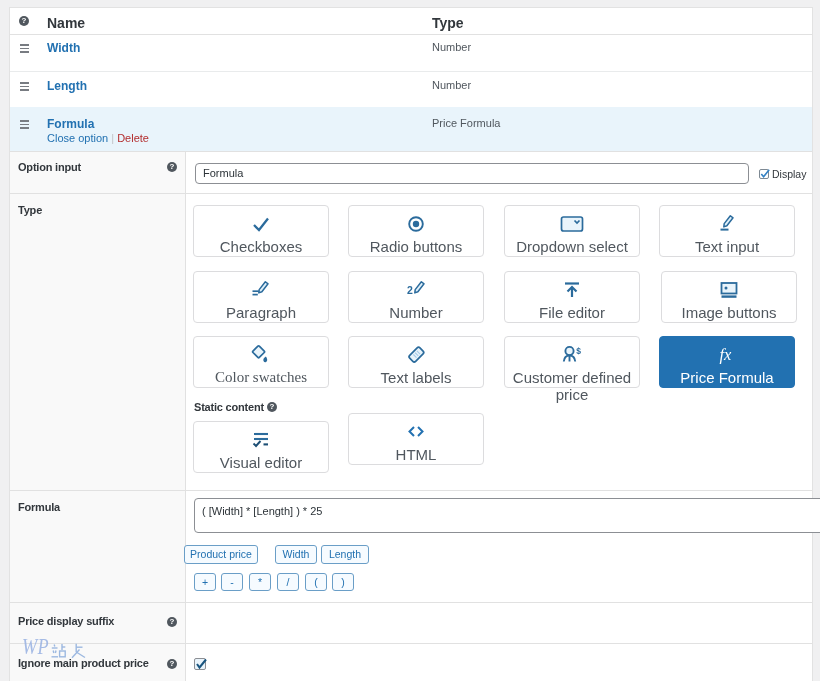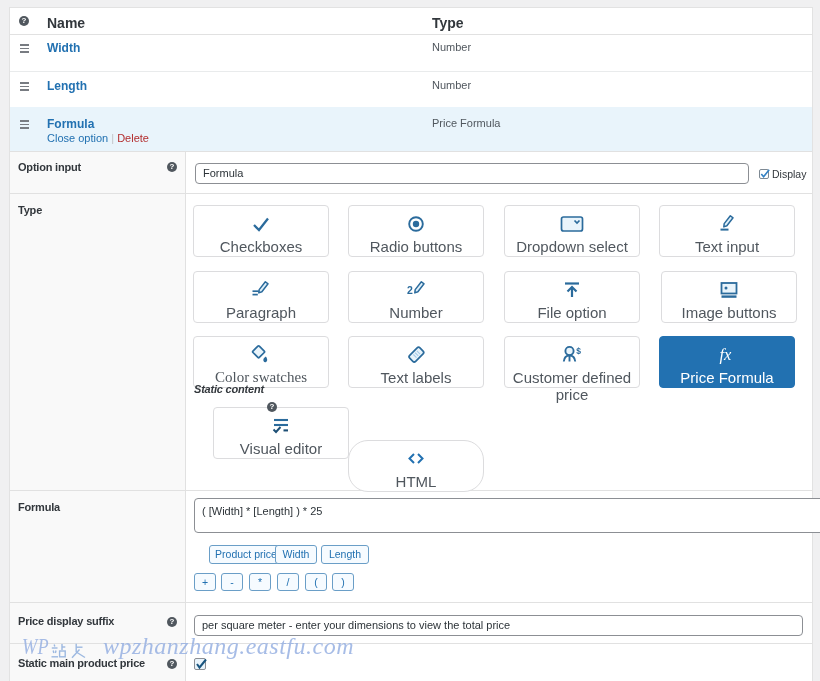--- a/index.html
+++ b/index.html
@@ -68,21 +68,21 @@
   <div class="abs secline" style="top:482px;"></div>
   <div class="abs secline" style="top:594px;"></div>
   <div class="abs secline" style="top:635px;"></div>
 
   <div class="abs label" style="left:8px; top:153px;">Option input</div>
   <div class="abs qicon" style="left:157px; top:154px;">?</div>
   <div class="abs label" style="left:8px; top:196px;">Type</div>
   <div class="abs label" style="left:8px; top:493px;">Formula</div>
   <div class="abs label" style="left:8px; top:607px;">Price display suffix</div>
   <div class="abs qicon" style="left:157px; top:609px;">?</div>
-  <div class="abs label" style="left:8px; top:649px;">Static main product price</div>
+  <div class="abs label" style="left:8px; top:649px;">Ignore main product price</div>
   <div class="abs qicon" style="left:157px; top:651px;">?</div>
 
   <div class="input" style="left:185px; top:155px; width:554px; height:21px;">Formula</div>
   <div class="abs" style="left:749px; top:161px; width:10px; height:10px; border:1px solid #7e8993; border-radius:2px; background:#fff;">
     <svg width="12" height="12" viewBox="0 0 13 13" style="position:absolute; left:-1px; top:-2px;">
         <path d="M2.5 6.5 L5 9.5 L11 2" fill="none" stroke="#3582c4" stroke-width="1.8"></path>
       </svg>
   </div>
   <div class="abs" style="left:762px; top:160px; font-size:10.5px; color:#32373c;">Display</div>
 
@@ -134,21 +134,21 @@
           </g>
         </svg>
         <div class="cap">Number</div>
       </div>
       <div class="tbtn" style="left:494px; top:263px;">
         <svg width="22" height="22" viewBox="0 0 22 22">
           <path d="M4 4.5 L18 4.5" stroke="#2b6b9c" stroke-width="2.2"></path>
           <path d="M11 18 L11 9" fill="none" stroke="#2b6b9c" stroke-width="2.2"></path>
           <path d="M6.5 12.5 L11 8 L15.5 12.5" fill="none" stroke="#2b6b9c" stroke-width="2.2"></path>
         </svg>
-        <div class="cap">File option</div>
+        <div class="cap">File editor</div>
       </div>
       <div class="tbtn" style="left:651px; top:263px;">
         <svg width="22" height="22" viewBox="0 0 22 22">
           <rect x="3.5" y="4" width="15" height="10.5" fill="#e9f4fb" stroke="#2b6b9c" stroke-width="1.8"></rect>
           <circle cx="8" cy="9" r="1.5" fill="#2b6b9c"></circle>
           <path d="M3.5 17.6 L18.5 17.6" stroke="#2b6b9c" stroke-width="2.4"></path>
         </svg>
         <div class="cap">Image buttons</div>
       </div>
       <div class="tbtn" style="left:183px; top:328px;font-family:Liberation Serif, serif;">
@@ -175,57 +175,56 @@
           <text x="16.2" y="9.5" font-family="Liberation Sans" font-size="8.5" font-weight="bold" fill="#2b6b9c">$</text>
         </svg>
         <div class="cap">Customer defined price</div>
       </div>
       <div class="tbtn sel" style="left:649px; top:328px;">
         <svg width="22" height="22" viewBox="0 0 22 22">
           <text x="3.5" y="16" font-family="Liberation Serif" font-style="italic" font-size="16.5" fill="#fff">fx</text>
         </svg>
         <div class="cap">Price Formula</div>
       </div>
-      <div class="tbtn" style="left:183px; top:399px;margin-left:20px;">
+      <div class="tbtn" style="left:183px; top:413px;">
         <svg width="22" height="22" viewBox="0 0 22 22">
           <path d="M4 5 L18 5" stroke="#2b6b9c" stroke-width="2.1"></path>
           <path d="M4 10 L18 10" stroke="#2b6b9c" stroke-width="2.1"></path>
           <path d="M3.5 14.5 L6 17 L10.5 12" fill="none" stroke="#1d4f75" stroke-width="1.9"></path>
           <path d="M13.5 15.4 L18 15.4" stroke="#1d4f75" stroke-width="2.1"></path>
         </svg>
         <div class="cap">Visual editor</div>
       </div>
-      <div class="tbtn" style="left:338px; top:432px;border-radius:20px;">
+      <div class="tbtn" style="left:338px; top:405px;">
         <svg width="24" height="22" viewBox="0 0 24 22">
           <path d="M10 6 L5.5 10.5 L10 15" fill="none" stroke="#2271b1" stroke-width="2"></path>
           <path d="M14 6 L18.5 10.5 L14 15" fill="none" stroke="#2271b1" stroke-width="2"></path>
         </svg>
         <div class="cap">HTML</div>
       </div>
     </div>
 
-  <div class="abs label" style="left:8px; top:375px; left:184px;font-style:italic;">Static content</div>
+  <div class="abs label" style="left:8px; top:393px; left:184px;">Static content</div>
   <div class="abs qicon" style="left:257px; top:394px;">?</div>
 
   <div class="input" style="left:184px; top:490px; width:673px; height:35px; line-height:14px; padding-top:5px;">( [Width] * [Length] ) * 25
     <svg width="9" height="9" style="position:absolute; right:1px; bottom:1px;">
         <path d="M8 0 L0 8 M8 4 L4 8" stroke="#aaa" stroke-width="1" fill="none"></path>
       </svg>
   </div>
-  <div class="fbtn" style="left:199px; top:537px; width:74px;">Product price</div>
+  <div class="fbtn" style="left:174px; top:537px; width:74px;">Product price</div>
   <div class="fbtn" style="left:265px; top:537px; width:42px;">Width</div>
   <div class="fbtn" style="left:311px; top:537px; width:48px;">Length</div>
   <div class="opbtn" style="left:184px; top:565px;">+</div>
   <div class="opbtn" style="left:211px; top:565px;">-</div>
   <div class="opbtn" style="left:239px; top:565px;">*</div>
   <div class="opbtn" style="left:267px; top:565px;">/</div>
   <div class="opbtn" style="left:295px; top:565px;">(</div>
   <div class="opbtn" style="left:322px; top:565px;">)</div>
 
-  <div class="input" style="left:184px; top:607px; width:609px; height:21px;">per square meter - enter your dimensions to view the total price</div>
 
   <div class="abs" style="left:184px; top:650px; width:12px; height:12px; border:1px solid #8c8f94; border-radius:2px; background:#eaf4fb;">
     <svg width="14" height="14" viewBox="0 0 14 14" style="position:absolute; left:-1px; top:-2px;">
         <path d="M3 7 L5.5 10.5 L12 2.5" fill="none" stroke="#19557f" stroke-width="2"></path>
       </svg>
   </div>
 </div>
 <div id="wm">
     <span style="display:inline-block; width:26px; transform:scaleX(0.76); transform-origin:0 80%;">WP</span>
     <svg width="15" height="17" viewBox="0 0 15 17" style="margin:0 0 0 3px;">
@@ -241,14 +240,13 @@
       </g>
     </svg>
     <svg width="15" height="17" viewBox="0 0 15 17" style="margin:0 0 0 5px;">
       <g stroke="#9cb8e0" stroke-width="1.4" fill="none">
         <path d="M5.2 0.8 L5.2 9"></path>
         <path d="M5.2 4.2 L11.5 4.2"></path>
         <path d="M5.2 9 L14 14.5"></path>
         <path d="M8.5 6.5 L1 14.8"></path>
       </g>
     </svg>
-    <span style="margin-left:17px;">wpzhanzhang.eastfu.com</span>
   </div>
 
 </body></html>

